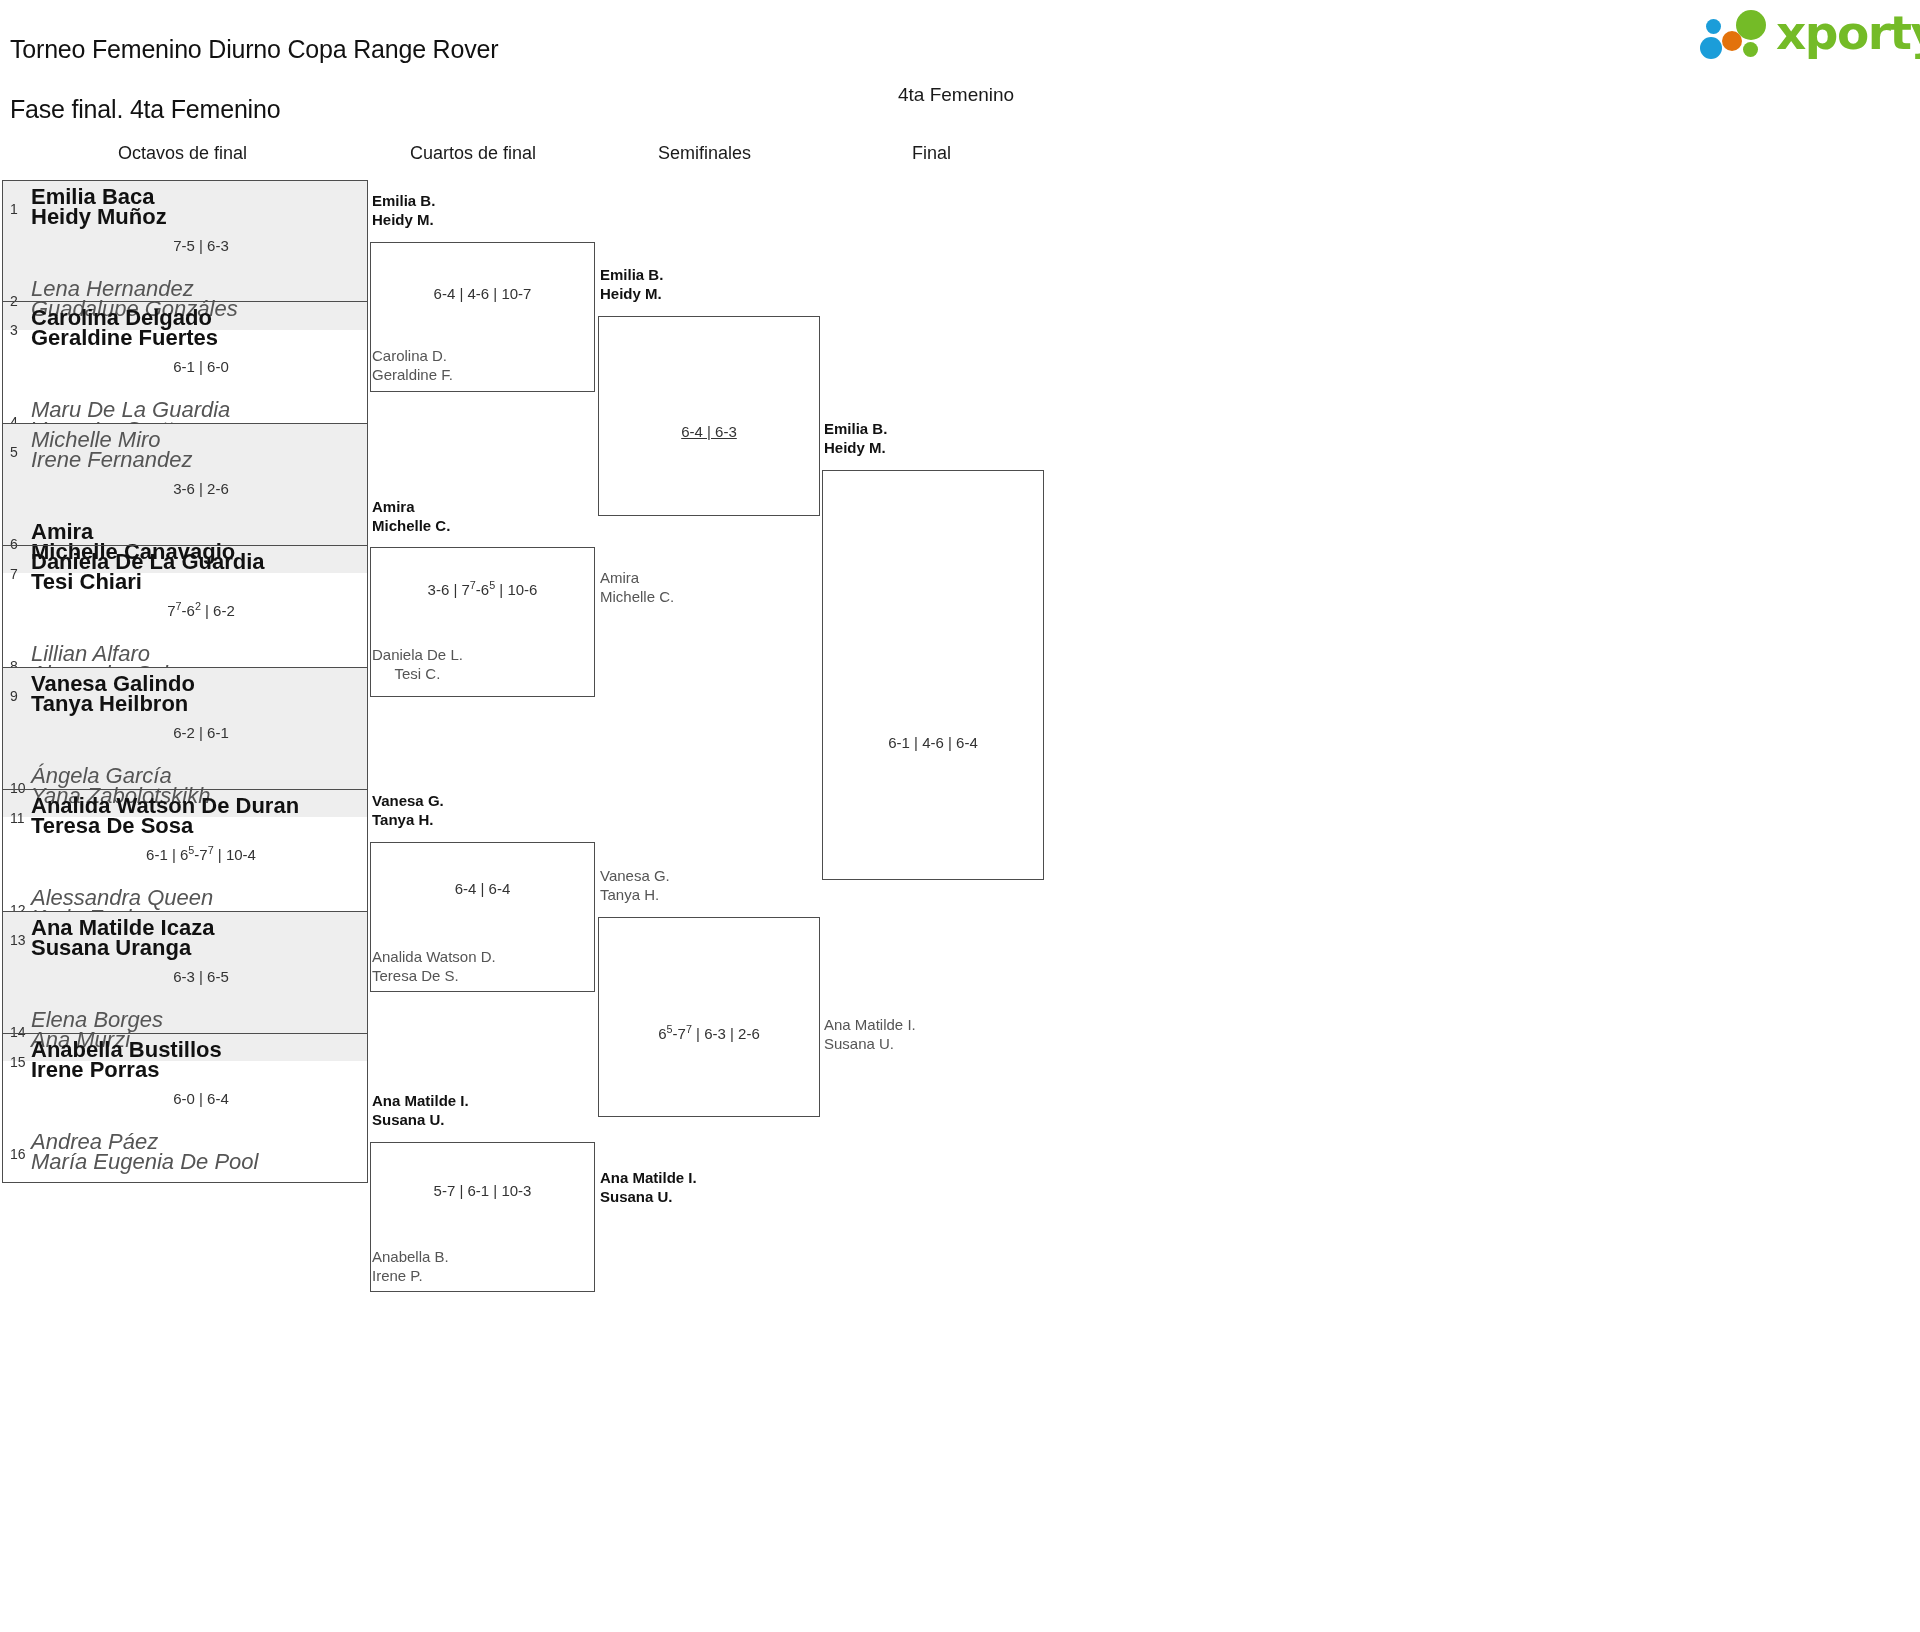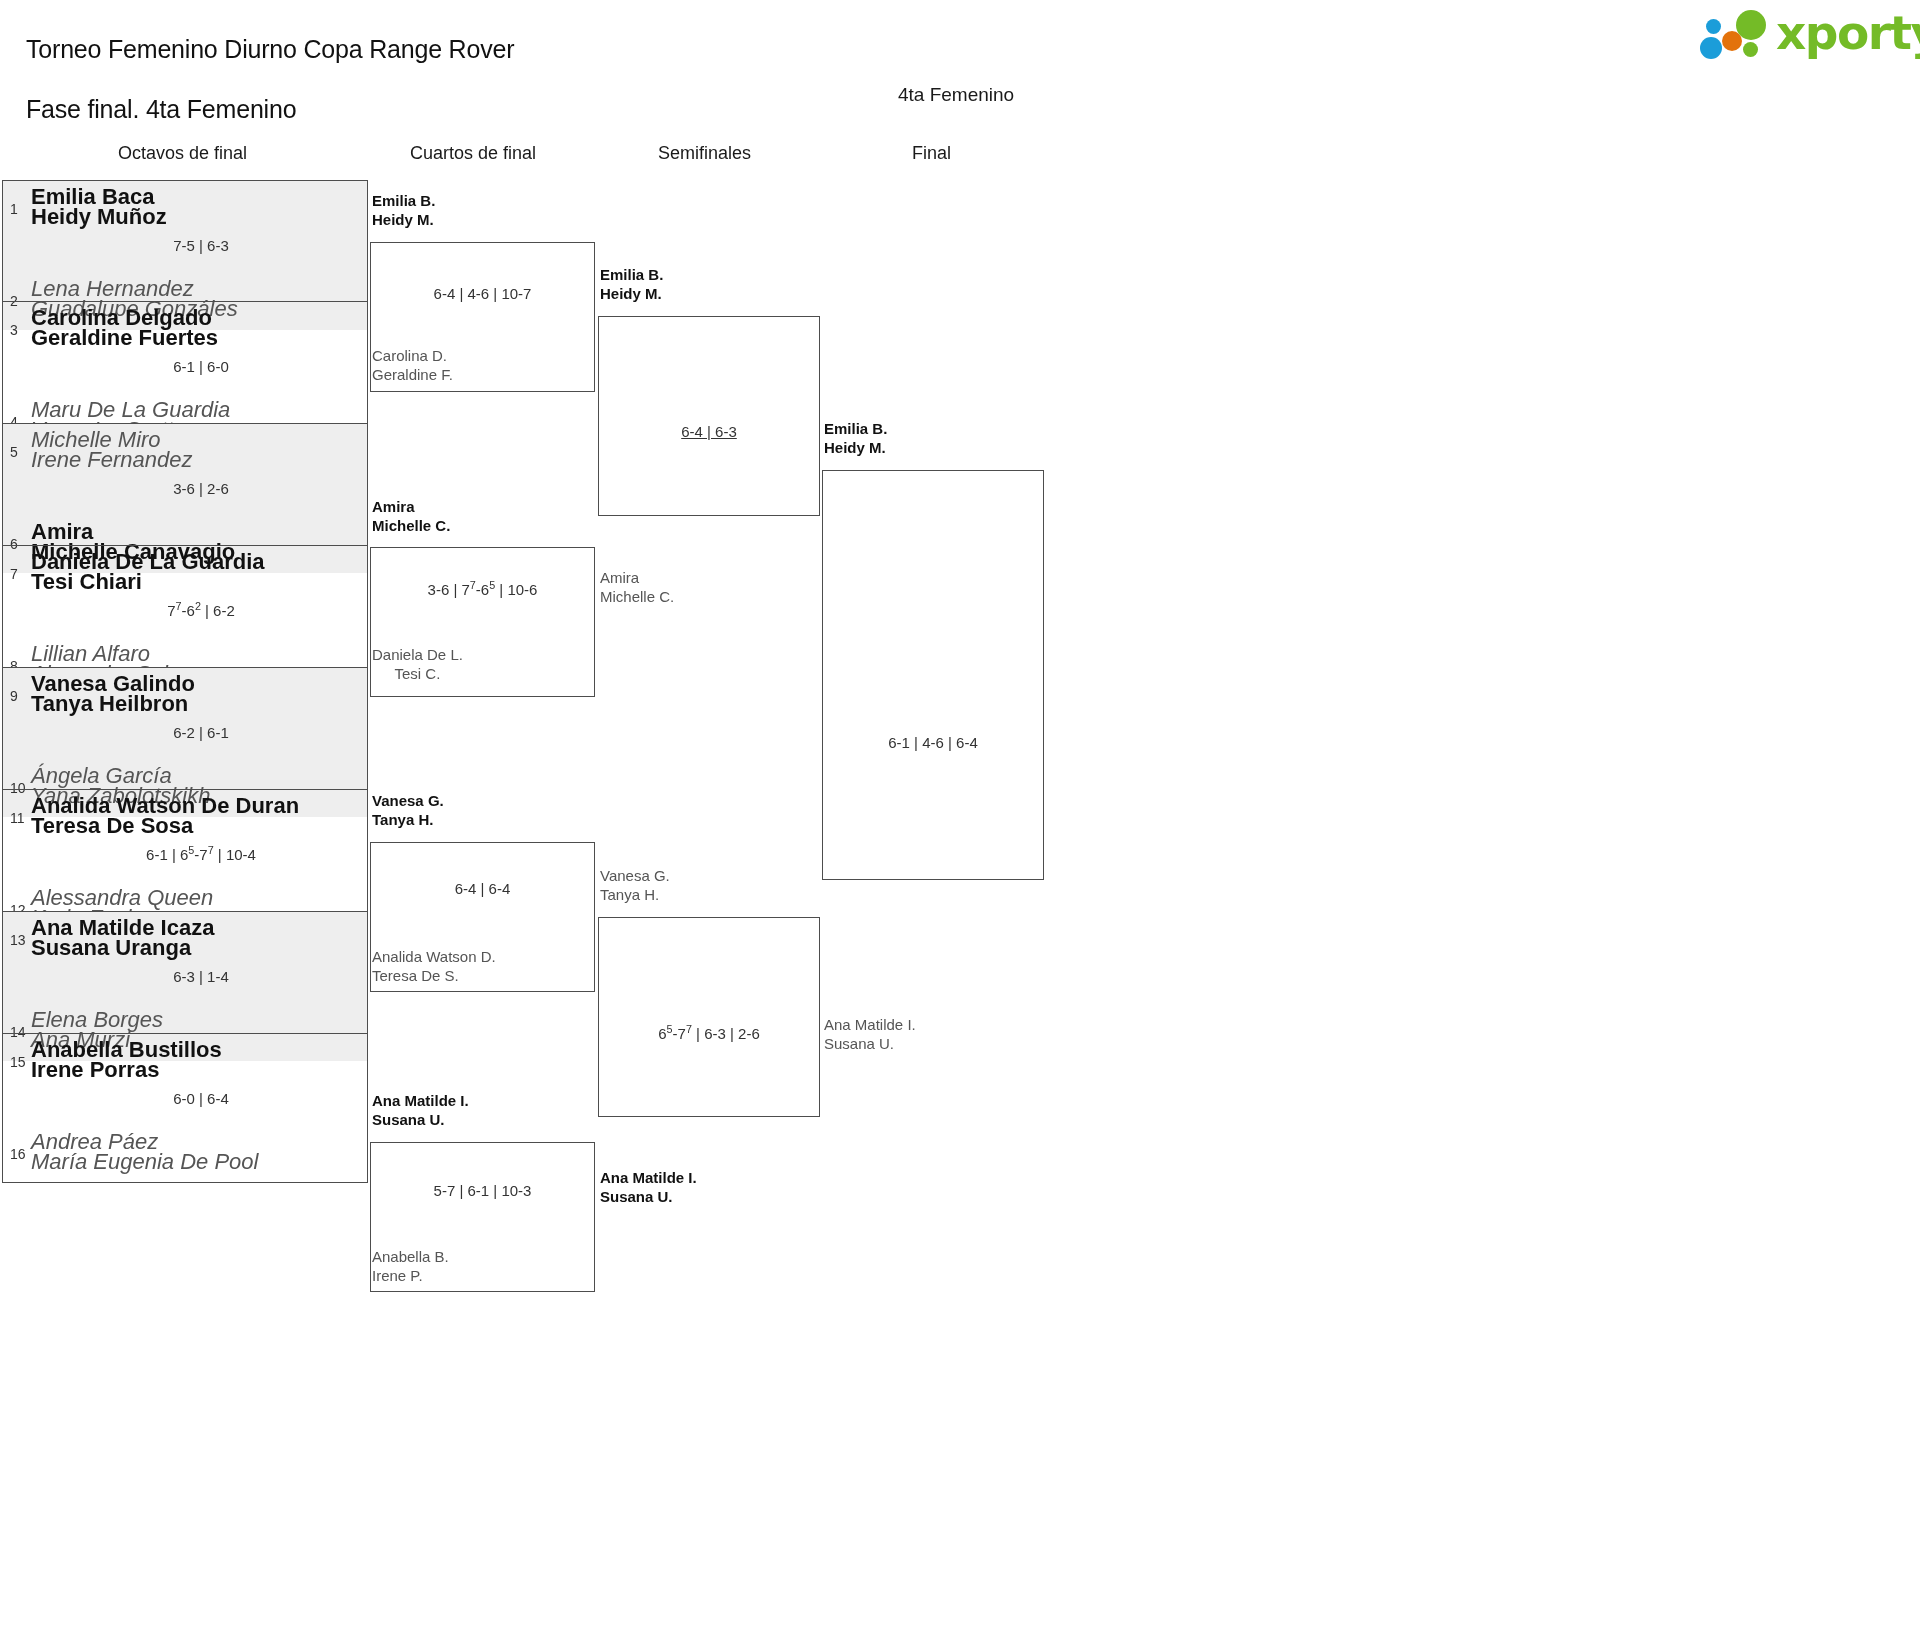--- a/index.html
+++ b/index.html
@@ -20,21 +20,20 @@
   #tournament-title {
     position: absolute;
     left: 10px;
     top: 4px;
     font-size: 25px;
     line-height: 30px;
     font-weight: 400;
     color: #111111;
     white-space: pre-line;
     letter-spacing: -0.2px;
-    margin-left: 16px;
   }
   #title-line1, #title-line2 { display: block; }
 
   #logo {
     position: absolute;
     right: 12px;
     top: 8px;
     width: 236px;
     height: 52px;
   }
@@ -347,21 +346,21 @@
 Karla Espinoza</span>
     </div>
   </div>
 
   <div class="r1-match shaded" style="top:911px;">
     <div class="r1-team top winner">
       <span class="seed">13</span>
       <span class="players">Ana Matilde Icaza
 Susana Uranga</span>
     </div>
-    <div class="r1-score">6-3 | 1-4</div>
+    <div class="r1-score">6-3 | 6-5</div>
     <div class="r1-team bottom loser">
       <span class="seed">14</span>
       <span class="players">Elena Borges
 Ana Murzi</span>
     </div>
   </div>
 
   <div class="r1-match last" style="top:1033px;">
     <div class="r1-team top winner">
       <span class="seed">15</span>

